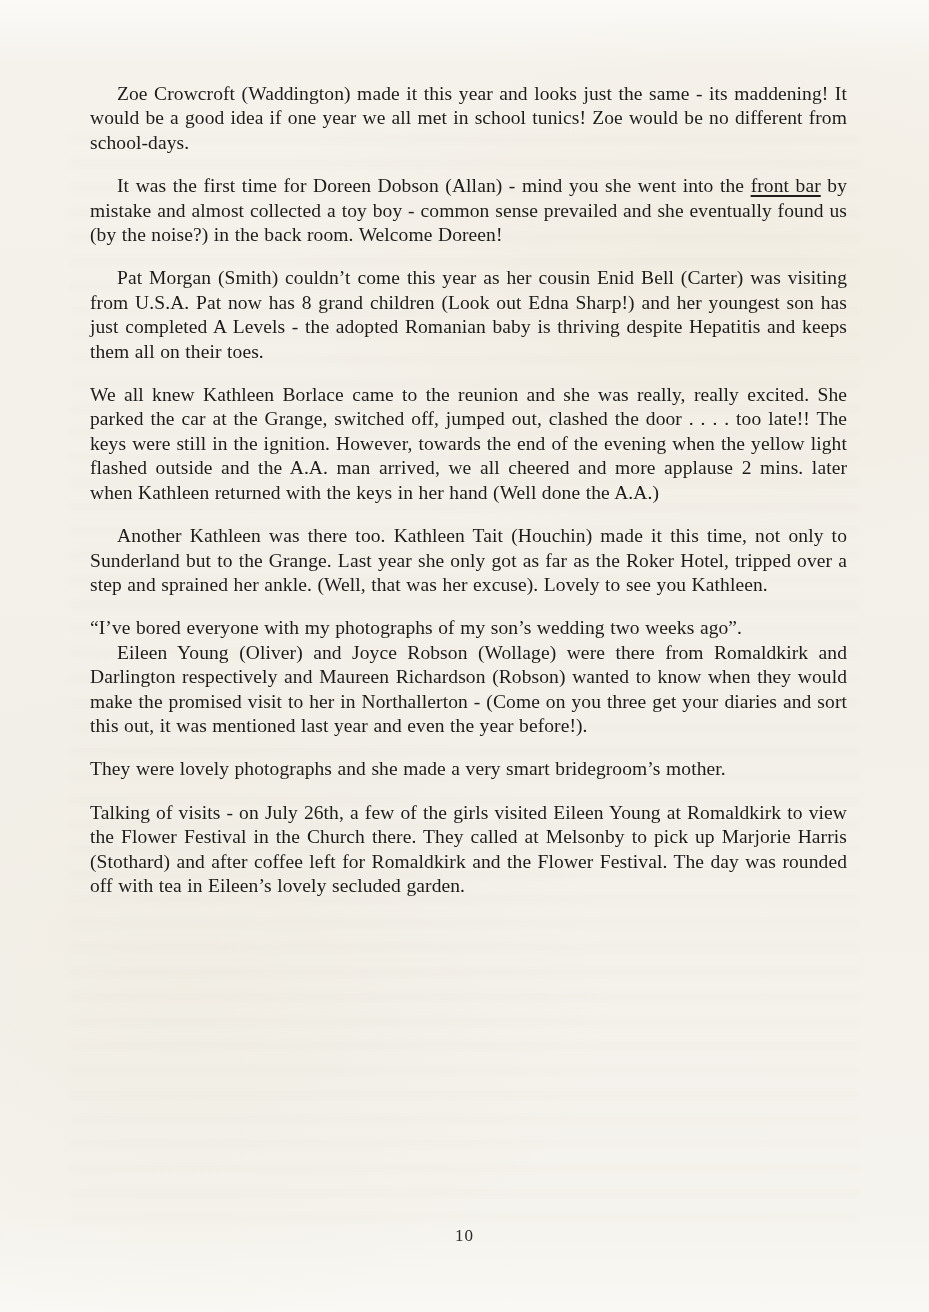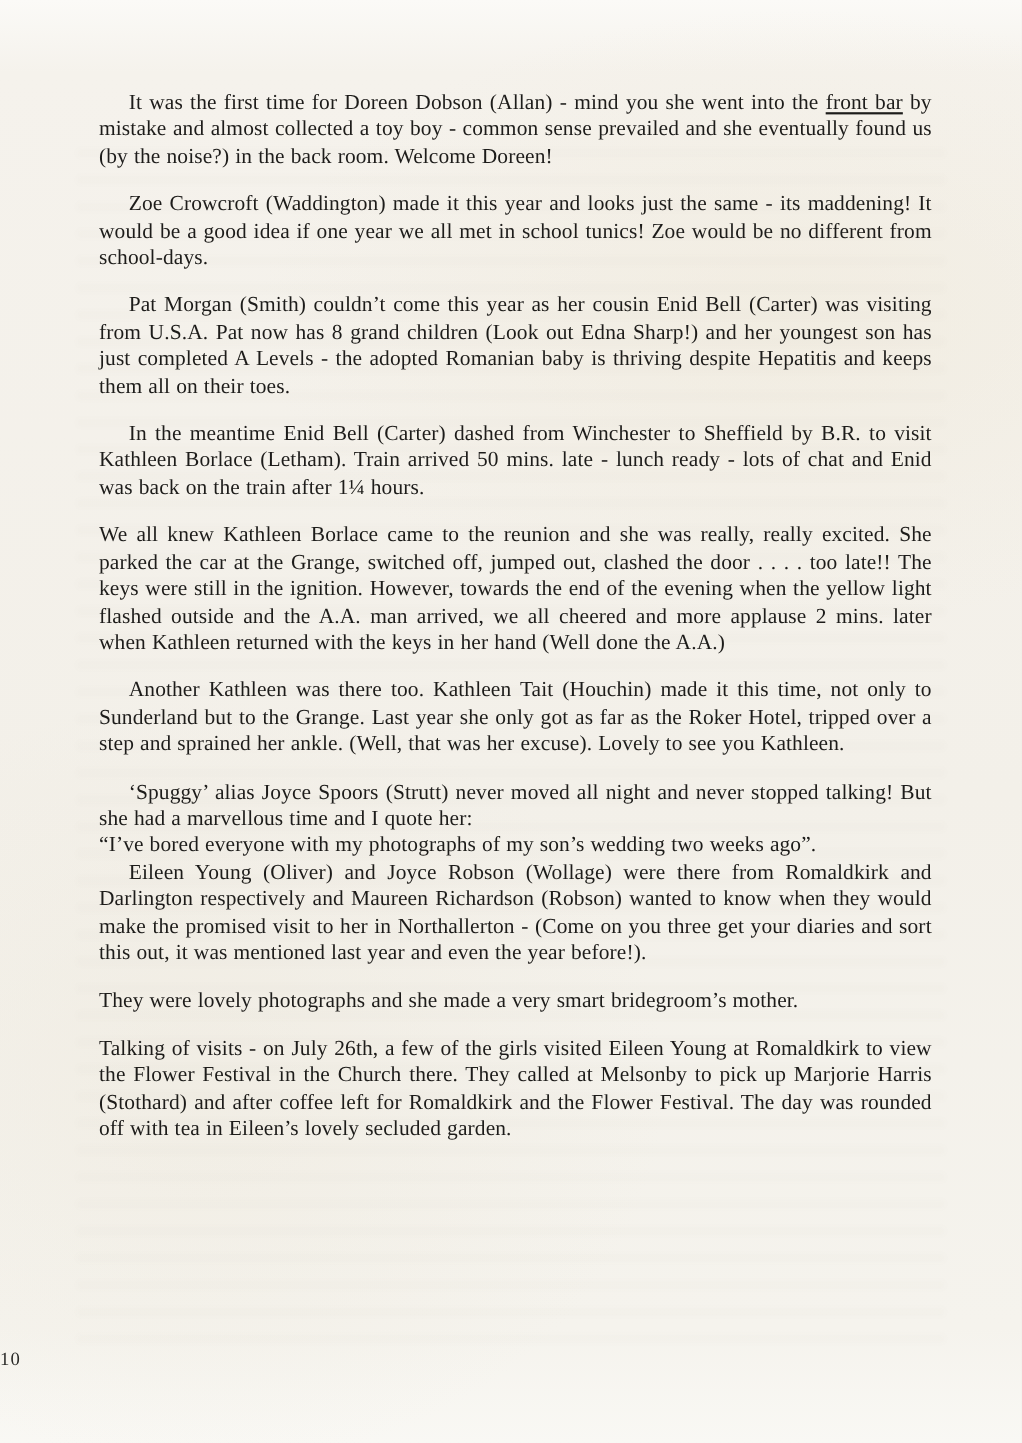--- a/index.html
+++ b/index.html
@@ -62,48 +62,46 @@
   .underline {
     text-decoration: underline;
     text-underline-offset: 3px;
     text-decoration-thickness: 1.5px;
   }
   .page-number {
     position: absolute;
     top: 1226px;
     left: 0;
     width: 100%;
-    text-align: left;
+    text-align: center;
     font-size: 17px;
     letter-spacing: 1px;
     color: #2a2a28;
   }
 </style>
 </head>
 <body>
 
 <div class="scan-page">
   <div class="ghosting"></div>
 
   <div class="text-block">
 
+    <p class="para indent">Zoe Crowcroft (Waddington) made it this year and looks just the same - its maddening! It would be a good idea if one year we all met in school tunics! Zoe would be no different from school-days.</p>
+
     <p class="para indent"><span>It was the first time for Doreen Dobson (Allan) - mind you she went into the </span><span class="underline">front bar</span><span> by mistake and almost collected a toy boy - common sense prevailed and she eventually found us (by the noise?) in the back room. Welcome Doreen!</span></p>
-
-    <p class="para indent">Zoe Crowcroft (Waddington) made it this year and looks just the same - its maddening! It would be a good idea if one year we all met in school tunics! Zoe would be no different from school-days.</p>
 
     <p class="para indent">Pat Morgan (Smith) couldn’t come this year as her cousin Enid Bell (Carter) was visiting from U.S.A. Pat now has 8 grand children (Look out Edna Sharp!) and her youngest son has just completed A Levels - the adopted Romanian baby is thriving despite Hepatitis and keeps them all on their toes.</p>
 
-    <p class="para indent">In the meantime Enid Bell (Carter) dashed from Winchester to Sheffield by B.R. to visit Kathleen Borlace (Letham). Train arrived 50 mins. late - lunch ready - lots of chat and Enid was back on the train after 1¼ hours.</p>
 
     <p class="para">We all knew Kathleen Borlace came to the reunion and she was really, really excited. She parked the car at the Grange, switched off, jumped out, clashed the door . . . . too late!! The keys were still in the ignition. However, towards the end of the evening when the yellow light flashed outside and the A.A. man arrived, we all cheered and more applause 2 mins. later when Kathleen returned with the keys in her hand (Well done the A.A.)</p>
 
 
     <p class="para indent">Another Kathleen was there too. Kathleen Tait (Houchin) made it this time, not only to Sunderland but to the Grange. Last year she only got as far as the Roker Hotel, tripped over a step and sprained her ankle. (Well, that was her excuse). Lovely to see you Kathleen.</p>
 
-    <p class="para indent tight">‘Spuggy’ alias Joyce Spoors (Strutt) never moved all night and never stopped talking! But she had a marvellous time and I quote her:</p>
     <p class="para tight">“I’ve bored everyone with my photographs of my son’s wedding two weeks ago”.</p>
     <p class="para indent">Eileen Young (Oliver) and Joyce Robson (Wollage) were there from Romaldkirk and Darlington respectively and Maureen Richardson (Robson) wanted to know when they would make the promised visit to her in Northallerton - (Come on you three get your diaries and sort this out, it was mentioned last year and even the year before!).</p>
 
     <p class="para">They were lovely photographs and she made a very smart bridegroom’s mother.</p>
 
     <p class="para">Talking of visits - on July 26th, a few of the girls visited Eileen Young at Romaldkirk to view the Flower Festival in the Church there. They called at Melsonby to pick up Marjorie Harris (Stothard) and after coffee left for Romaldkirk and the Flower Festival. The day was rounded off with tea in Eileen’s lovely secluded garden.</p>
 
   </div>
 
   <div class="page-number">10</div>

